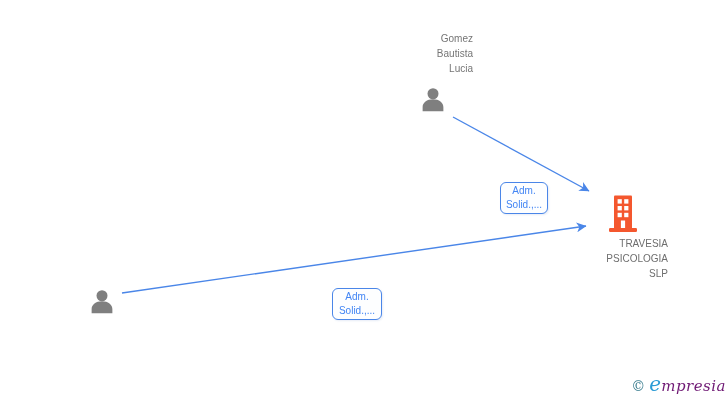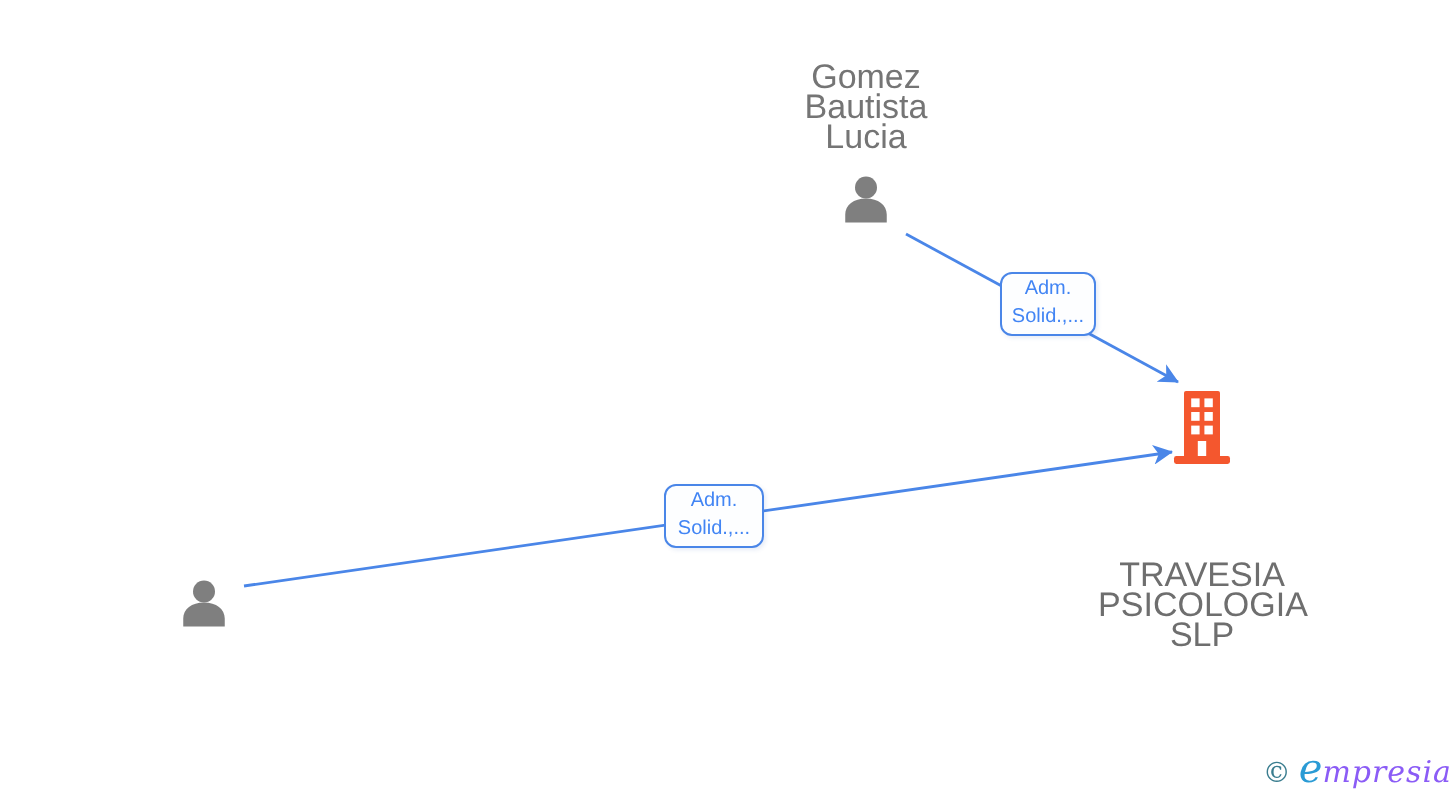--- a/index.html
+++ b/index.html
@@ -20,25 +20,26 @@
   }
   .node {
     position: absolute;
     z-index: 2;
     display: flex;
     flex-direction: column;
     align-items: center;
     text-align: center;
   }
   .node-label {
-    font-size: 17px;
+    font-size: 10px;
     line-height: 15px;
     color: #757575;
     white-space: normal;
     word-spacing: 999px; 
+    text-align: right;
   }
   .node-label.company {
     color: #6e6e6e;
     word-spacing: 999px;
   }
   .person-icon-box { width: 30px; height: 30px; }
   .building-icon-box { width: 30px; height: 38px; }
   #node-person-top .person-icon-box { margin-top: 9px; }
   #node-person-bottom .node-label { margin-top: 7px; }
   #node-company .node-label { margin-top: 3px; }
@@ -50,35 +51,36 @@
     justify-content: center;
     text-align: center;
     background: #fdfeff;
     border: 1.5px solid #4a86e8;
     border-radius: 6px;
     color: #4285f4;
     font-size: 10px;
     line-height: 14px;
     box-shadow: 1px 1px 2px rgba(60,100,180,0.12);
     word-spacing: 999px; 
+    margin-top: 46px;
   }
   #edge-label-1 { left: 500px; top: 136px; width: 48px; height: 32px; }
   #edge-label-2 { left: 332px; top: 242px; width: 50px; height: 32px; }
   #watermark {
     position: absolute;
     right: 2px;
     bottom: 4px;
     z-index: 4;
     display: flex;
     align-items: baseline;
     font-family: "DejaVu Serif", serif;
   }
   #watermark .copy { font-size: 14px; color: #3a7d8f; margin-right: 4px; }
   #watermark .brand-e { font-size: 20px; font-style: italic; color: #2a9bd5; }
-  #watermark .brand-rest { font-size: 15px; font-style: italic; color: #8b5cf6; letter-spacing: 0.5px; }
+  #watermark .brand-rest { font-size: 15px; font-style: italic; color: #701a75; letter-spacing: 0.5px; }
 </style>
 </head>
 <body>
 
 <div id="canvas">
 
   <svg id="edge-layer" viewBox="0 0 728 400" xmlns="http://www.w3.org/2000/svg">
     <defs>
       <marker id="arrowhead" markerWidth="12" markerHeight="10" refX="9.5" refY="5" orient="auto" markerUnits="userSpaceOnUse">
         <path d="M0,0 L10,5 L0,10 L2.8,5 Z" fill="#4a86e8"></path>
@@ -104,21 +106,21 @@
     <div class="person-icon-box">
       <svg viewBox="0 0 24 24" width="30" height="30" xmlns="http://www.w3.org/2000/svg">
         <g fill="#7f7f7f">
           <circle cx="12" cy="7" r="4.4"></circle>
           <path d="M12 11.4c-4.9 0-8.3 2.7-8.3 6.4V21h16.6v-3.2c0-3.7-3.4-6.4-8.3-6.4z"></path>
         </g>
       </svg>
     </div>
   </div>
 
-  <div class="node" id="node-company" style="left:556px; top:195px; width:90px;gap:44px;">
+  <div class="node" id="node-company" style="left:578px; top:195px; width:90px;">
     <div class="building-icon-box">
       <svg viewBox="0 0 30 38" width="30" height="38" xmlns="http://www.w3.org/2000/svg">
         <g fill="#f4572e">
           <rect x="6" y="0.5" width="18" height="33.5" rx="1"></rect>
           <rect x="1" y="33" width="28" height="4" rx="1.2"></rect>
         </g>
         <g fill="#ffffff">
           <rect x="9.6" y="4.2" width="4.2" height="4.4"></rect>
           <rect x="16.2" y="4.2" width="4.2" height="4.4"></rect>
           <rect x="9.6" y="11" width="4.2" height="4.4"></rect>

